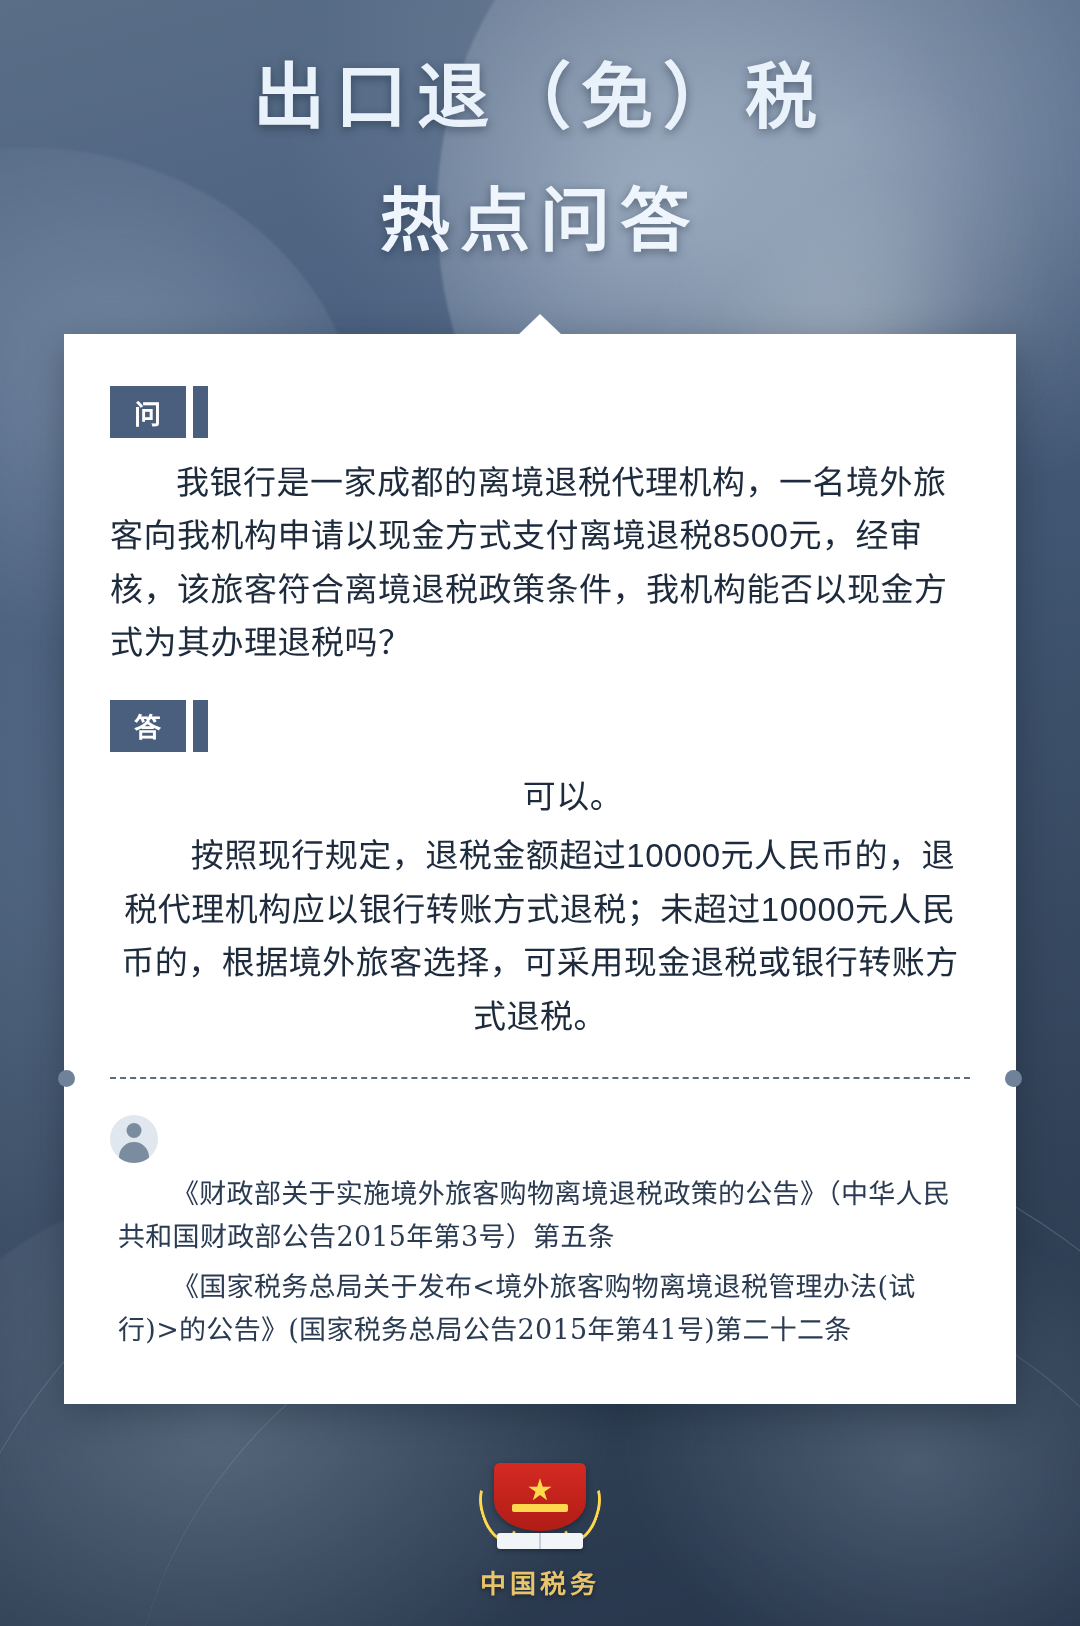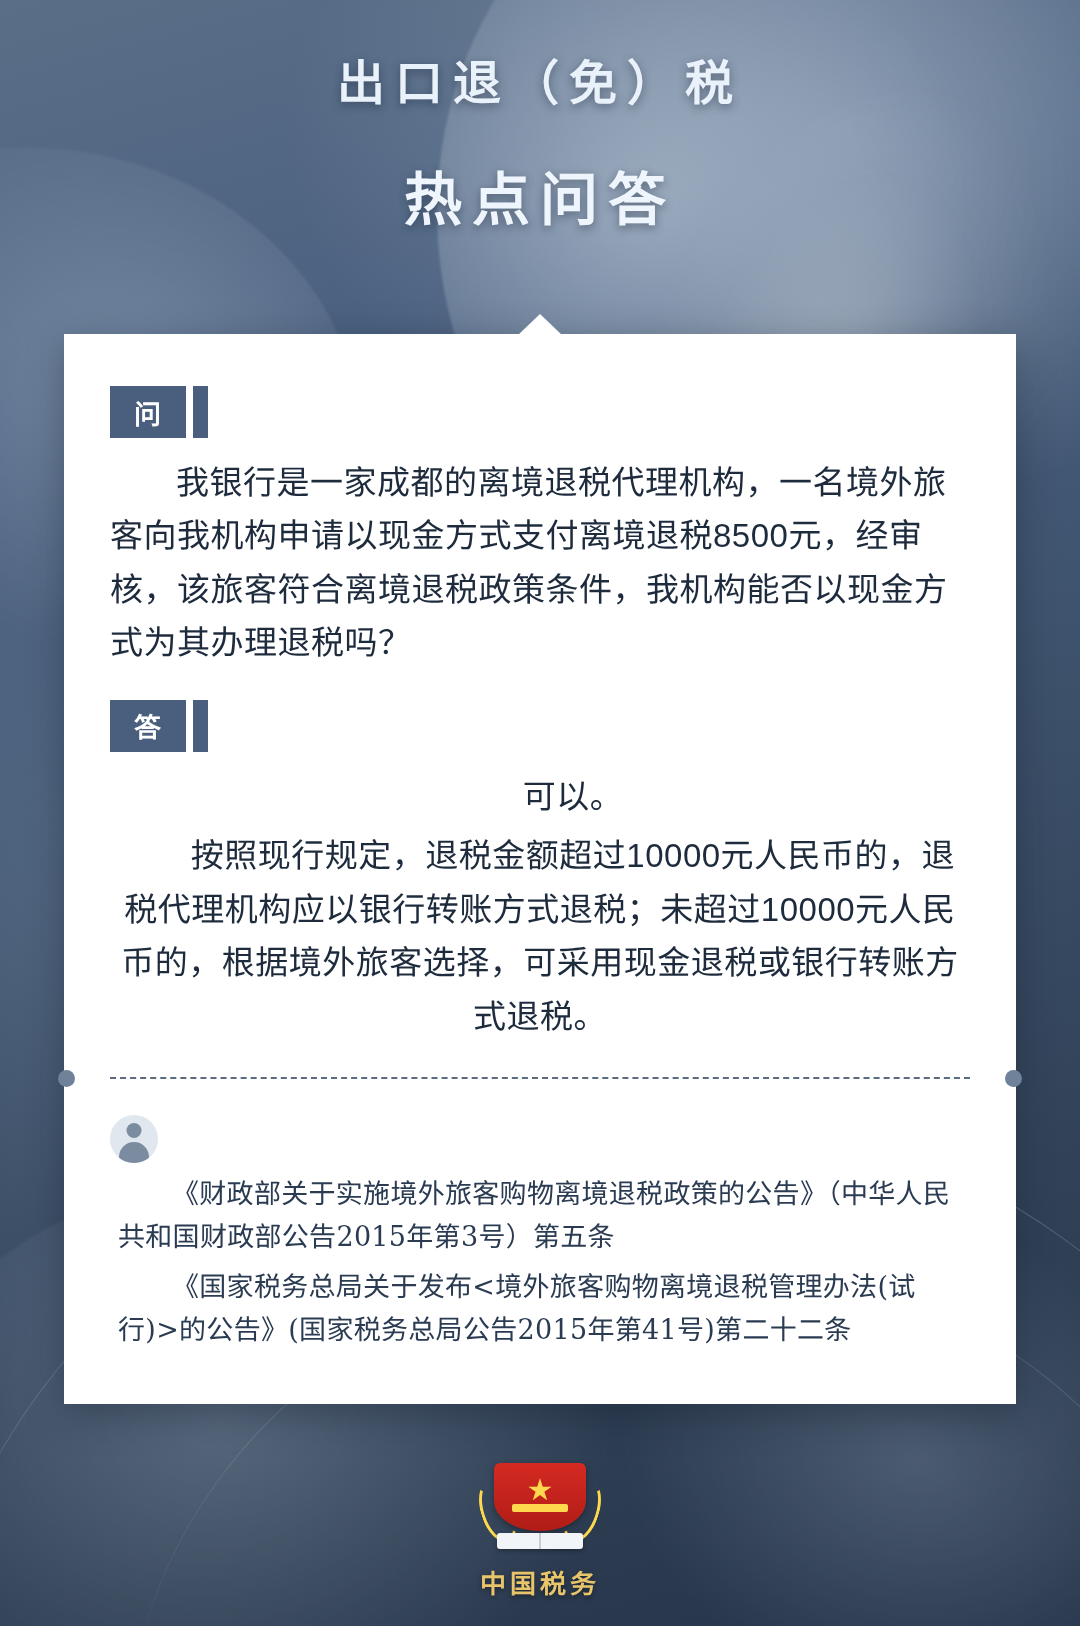--- a/index.html
+++ b/index.html
@@ -87,25 +87,25 @@
   }
   .title-line1, .title-line2 {
     font-family: "DejaVu Serif", "Liberation Serif", serif;
     font-weight: 700;
     color: #e9f2fa;
     letter-spacing: 10px;
     text-shadow: 0 3px 10px rgba(20,32,48,0.45);
     line-height: 1.15;
   }
   .title-line1 {
-    font-size: 48px;
+    font-size: 72px;
   }
   .title-line2 {
-    font-size: 58px;
-    margin-top: 56px;
+    font-size: 70px;
+    margin-top: 42px;
     color: #eef5fc;
   }
 
   
   .card {
     position: absolute;
     left: 64px;
     top: 334px;
     width: 952px;
     background: #ffffff;

